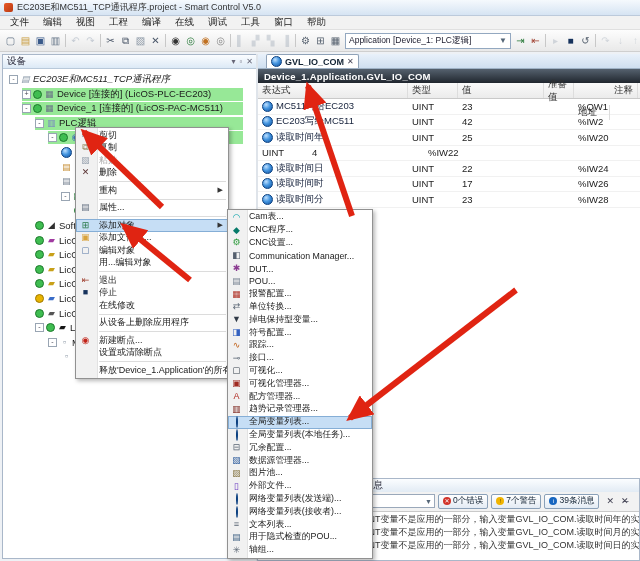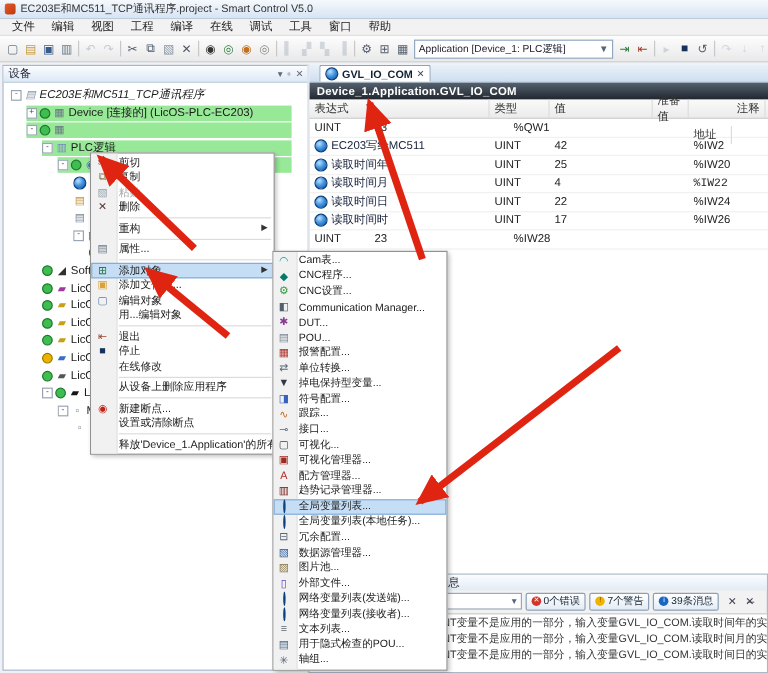--- a/index.html
+++ b/index.html
@@ -172,20 +172,21 @@
         <div class="tree-row green" style="top: 16.6px; left: 19px;">
           <span class="expander">+</span>
           <span class="dot"></span>
           <span class="gi" style="color: rgb(106, 118, 134);">▦</span>
           <span>Device [连接的] (LicOS-PLC-EC203)</span>
         </div>
         <div class="tree-row green" style="top: 31.2px; left: 19px;">
           <span class="expander">-</span>
           <span class="dot"></span>
           <span class="gi" style="color: rgb(106, 118, 134);">▦</span>
+          <span>Device_1 [连接的] (LicOS-PAC-MC511)</span>
         </div>
         <div class="tree-row green" style="top: 45.8px; left: 32px;">
           <span class="expander">-</span>
           <span class="gi" style="color: rgb(122, 136, 192);">▥</span>
           <span>PLC逻辑</span>
         </div>
         <div class="tree-row green" style="top: 60.4px; left: 45px;">
           <span class="expander">-</span>
           <span class="dot"></span>
           <span class="gi" style="color: rgb(63, 111, 181);">◉</span>
@@ -280,20 +281,24 @@
     <div class="gridhead">
         <div class="gh-cell" style="width: 150px;">表达式</div>
         <div class="gh-cell" style="width: 50px;">类型</div>
         <div class="gh-cell" style="width: 86px;">值</div>
         <div class="gh-cell" style="width: 30px;">准备值</div>
         <div class="gh-cell" style="width: 36px; margin-top: 44px;">地址</div>
         <div class="gh-cell" style="width: 28px;">注释</div>
       </div>
     <div class="gridbody">
         <div class="gridrow">
+          <div class="gr-cell gr-name" style="width: 150px;">
+            <span class="sphere"></span>
+            <span>MC511写给EC203</span>
+          </div>
           <div class="gr-cell" style="width: 50px;">
             <span>UINT</span>
           </div>
           <div class="gr-cell" style="width: 86px;">
             <span>23</span>
           </div>
           <div class="gr-cell" style="width: 30px;">
             <span></span>
           </div>
           <div class="gr-cell" style="width: 36px;">
@@ -339,34 +344,30 @@
             <span></span>
           </div>
           <div class="gr-cell" style="width: 36px; text-align: right;">
             <span>%IW20</span>
           </div>
           <div class="gr-cell" style="width: 28px;">
             <span></span>
           </div>
         </div>
         <div class="gridrow">
-          <div class="gr-cell gr-name" style="width: 150px;">
-            <span class="sphere"></span>
-            <span>读取时间月</span>
-          </div>
           <div class="gr-cell" style="width: 50px;">
             <span>UINT</span>
           </div>
           <div class="gr-cell" style="width: 86px;">
             <span>4</span>
           </div>
           <div class="gr-cell" style="width: 30px;">
             <span></span>
           </div>
-          <div class="gr-cell" style="width: 36px; font-family: Liberation Mono, monospace;">
+          <div class="gr-cell" style="width: 36px;">
             <span>%IW22</span>
           </div>
           <div class="gr-cell" style="width: 28px;">
             <span></span>
           </div>
         </div>
         <div class="gridrow">
           <div class="gr-cell gr-name" style="width: 150px;">
             <span class="sphere"></span>
             <span>读取时间日</span>
@@ -402,20 +403,24 @@
             <span></span>
           </div>
           <div class="gr-cell" style="width: 36px;">
             <span>%IW26</span>
           </div>
           <div class="gr-cell" style="width: 28px;">
             <span></span>
           </div>
         </div>
         <div class="gridrow">
+          <div class="gr-cell gr-name" style="width: 150px;">
+            <span class="sphere"></span>
+            <span>读取时间分</span>
+          </div>
           <div class="gr-cell" style="width: 50px;">
             <span>UINT</span>
           </div>
           <div class="gr-cell" style="width: 86px;">
             <span>23</span>
           </div>
           <div class="gr-cell" style="width: 30px;">
             <span></span>
           </div>
           <div class="gr-cell" style="width: 36px;">

